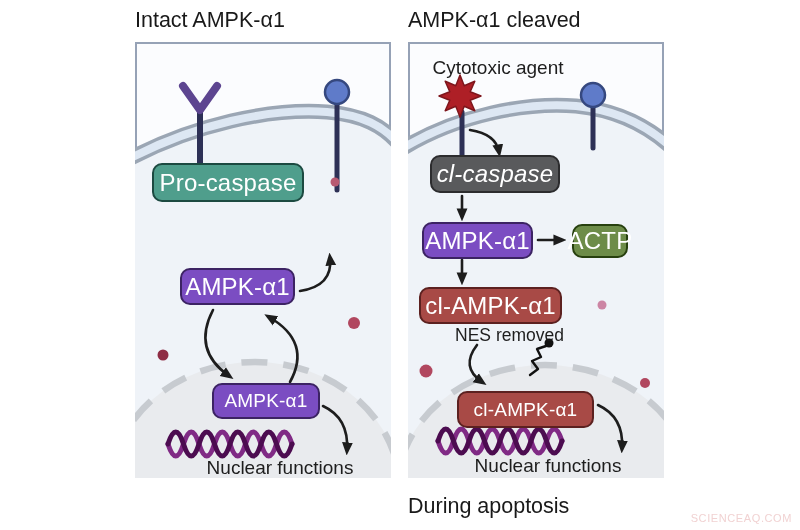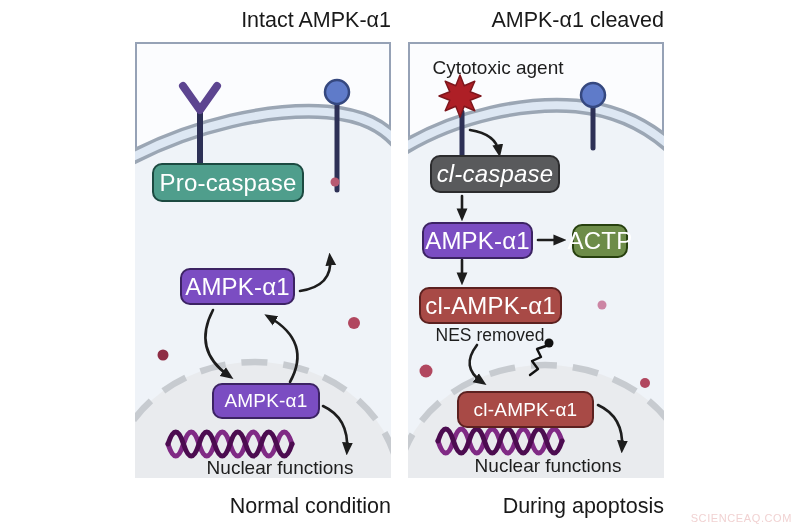--- a/index.html
+++ b/index.html
@@ -2,21 +2,21 @@
 <html style="--ink: #1d1d1d; --panel-border: #96a2b6; --panel-bg: #fbfcfe; --cytoplasm: #eff3f8; --membrane-gray: #9ba6b4; --membrane-blue: #dde7f3; --nucleus-fill: #e9ebee; --nucleus-dash: #c7cbd0; --teal-fill: #4f9e8c; --teal-border: #1c4a41; --purple-fill: #7b4dc2; --purple-border: #3c2363; --gray-fill: #595a5c; --gray-border: #2c2c2e; --green-fill: #6d8c49; --green-border: #27400f; --red-fill: #a84a46; --red-border: #5c2120; --dna-dark: #4c0c50; --dna-light: #802a85; --dot-red: #b1475f; --dot-dark: #8e2c44; --dot-pink: #cc85a4; --dot-light: #b85a72; --receptor-purple: #5d4590; --receptor-navy: #2d3056; --lollipop-blue: #5f7bc9; --lollipop-border: #35487f; --star-red: #ae1f26; --arrow: #1d1d1d; --watermark: #f1d2d2;"><head>
 <meta charset="utf-8">
 <style>
   html,body { margin:0; padding:0; background:#ffffff; }
   .stage {
     position:relative; width:800px; height:530px; background:#ffffff;
     font-family:"Liberation Sans", sans-serif; color:var(--ink,#1d1d1d);
     overflow:hidden;
   }
   .panel-title, .panel-caption {
-    position:absolute; width:256px; text-align:right;
+    position:absolute; width:256px; text-align:left;
     font-size:21.5px; font-weight:500; color:#191919; white-space:nowrap;
   }
   .title-left   { left:135px; top:8px; }
   .title-right  { left:408px; top:8px; }
   .caption-left { left:135px; top:494px; }
   .caption-right{ left:408px; top:494px; }
 
   .panel {
     position:absolute; top:42px; width:256px; height:436px;
     background:var(--panel-bg,#fbfcfe);
@@ -175,22 +175,21 @@
       <path class="arrow" marker-end="url(#ahR)" d="M 54,218 L 54,238"></path>
       <path class="arrow" marker-end="url(#ahR)" d="M 69,303 Q 52,325 74,340"></path>
       <path class="arrow" marker-end="url(#ahR)" d="M 190,363 Q 216,375 214,406"></path>
     </svg>
 
     <div class="lbl" style="left:5px; top:15px; width:170px;">Cytotoxic agent</div>
     <div class="pill gray" style="left:22px; top:113px; width:130px; height:38px;">cl-caspase</div>
     <div class="pill purple" style="left:14px; top:180px; width:111px; height:37px;">AMPK-α1</div>
     <div class="pill green" style="left:164px; top:182px; width:56px; height:34px;">ACTP</div>
     <div class="pill red" style="left:11px; top:245px; width:143px; height:37px;">cl-AMPK-α1</div>
-    <div class="lbl small" style="left:8px; top:283px; width:148px;">NES removed</div>
+    <div class="lbl small" style="left:8px; top:283px; width:148px;text-align:right;">NES removed</div>
     <div class="pill red" style="left:49px; top:349px; width:137px; height:37px; font-size:19px;">cl-AMPK-α1</div>
     <div class="lbl" style="left:45px; top:413px; width:190px;">Nuclear functions</div>
   </div>
 
-  <div class="panel-caption caption-left">Normal condition</div>
   <div class="panel-caption caption-right">During apoptosis</div>
 
   <div class="watermark">SCIENCEAQ.COM</div>
 </div>
 
 </body></html>

